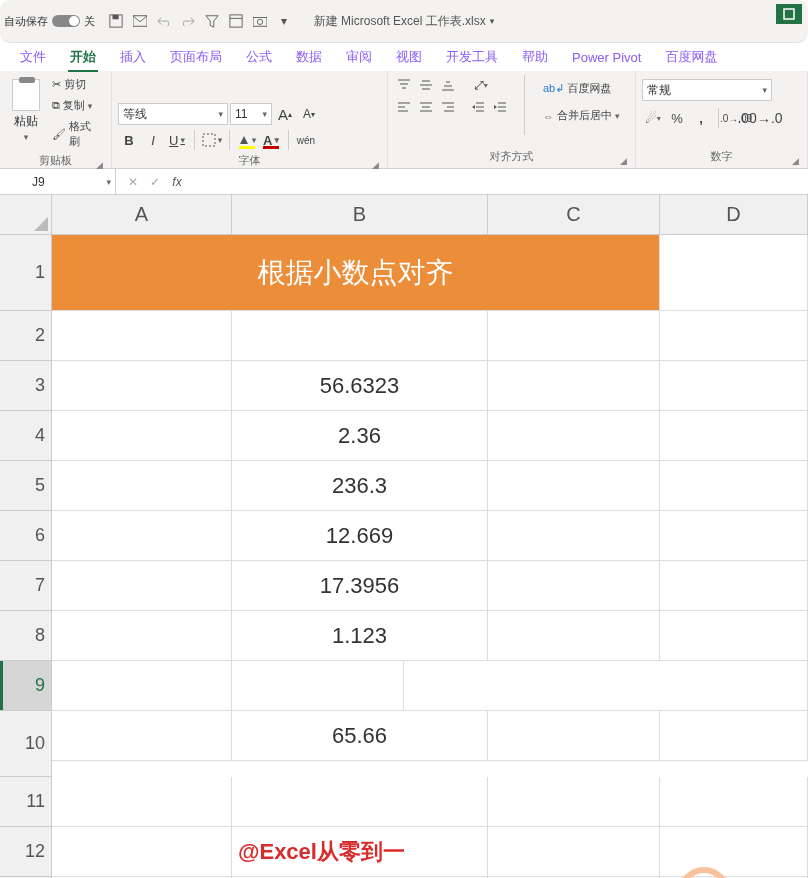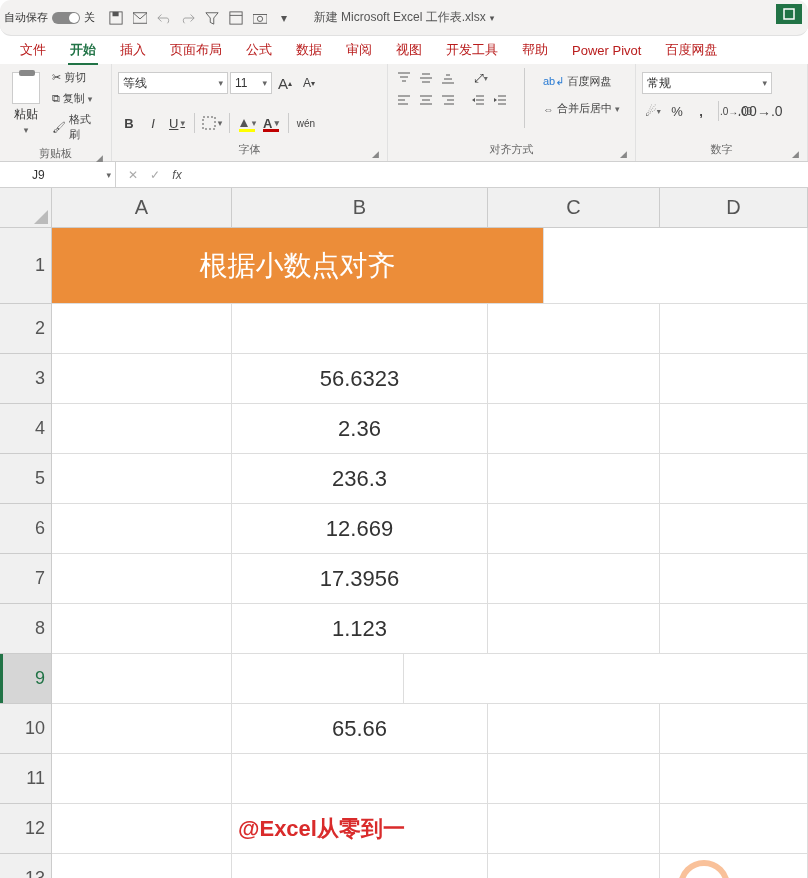--- a/index.html
+++ b/index.html
@@ -9,21 +9,21 @@
     background: #fff;
     width: 808px;
     height: 878px;
     overflow: hidden;
     color: #333;
     position: relative;
   }
 
   
   .titlebar {
-    height: 36px;
+    height: 43px;
     background: #f3f2f1;
     display: flex;
     align-items: center;
     gap: 4px;
     padding: 0 4px;
     position: relative;
     border-bottom: 1px solid #e1e1e1;
     border-radius: 11px;
   }
   .autosave {
@@ -55,21 +55,21 @@
     display: flex; align-items: center; justify-content: center;
   }
   .win-max svg { stroke: #fff; }
 
   
   .tabs-row {
     height: 28px; background: #fff; display: flex; align-items: center;
     padding: 0 8px; gap: 0;
   }
   .tab {
-    padding: 6px 12px; font-size: 13px; color: #b91c1c; cursor: pointer;
+    padding: 6px 12px; font-size: 13px; color: #8b5cf6; cursor: pointer;
   }
   .tab.active {
     color: #217346; font-weight: 600; position: relative;
   }
   .tab.active::after {
     content: ""; position: absolute; left: 10px; right: 10px; bottom: 0;
     height: 2px; background: #217346;
   }
 
   
@@ -174,21 +174,21 @@
   .row-h.sel::after{ content:""; position:absolute; left:0; top:0; bottom:0; width:3px; background:#217346; }
   .cell{
     border-right:1px solid #ddd; border-bottom:1px solid #ddd; display:flex; align-items:center;
     font-size:22px; padding:0 6px;
   }
   .r1{ height:76px; }
 
   .banner{
     background:#EC8D39; color:#fff; font-size:28px; display:flex; align-items:center; justify-content:center;
     border-right:1px solid #ddd; border-bottom:1px solid #ddd;
-    width:492px;
+    width:608px;
   }
   .col-A-c{ width:180px; }
   .col-B-c{ width:256px; justify-content:center; }
   .col-C-c{ width:172px; }
   .col-D-c{ flex:1; }
 
   .watermark{ color:#d92b2b; font-weight:700; font-size:22px; }
 
   .cursor-ring{
     position:absolute; width:52px; height:52px; border:6px solid #f9c19a;
@@ -300,21 +300,21 @@
         <div class="r-btn">
             <span>🖌</span>
             <span>格式刷</span>
           </div>
       </div>
     </div>
     <div class="r-group-label"><span>剪贴板</span><span class="launcher">◢</span></div>
   </div>
 
   <div class="r-group" style="width:276px;">
-    <div class="r-group-body" style="flex-direction:column; gap:18px; padding-top:4px;">
+    <div class="r-group-body" style="flex-direction:column; gap:4px; padding-top:4px;margin-top:24px;">
       <div class="fmt-row">
         <div class="font-box">
             <span>等线</span>
             <span class="dd">▾</span>
           </div>
         <div class="size-box">
             <span>11</span>
             <span class="dd">▾</span>
           </div>
         <div class="fmt-btn" style="font-size:15px;">A<sup style="font-size:8px;">▴</sup></div>
@@ -531,21 +531,21 @@
         <div class="cell col-C-c" style="height: 50px;"></div>
         <div class="cell col-D-c" style="height: 50px;"></div>
       </div>
       <div class="row">
         <div class="row-h sel" style="height: 50px;">9</div>
         <div class="cell col-A-c" style="height: 50px;"></div>
         <div class="cell col-C-c" style="height: 50px;"></div>
         <div class="cell col-D-c" style="height: 50px;"></div>
       </div>
       <div class="row">
-        <div class="row-h " style="height: 50px;">10</div>
+        <div class="row-h " style="height: 66px;">10</div>
         <div class="cell col-A-c" style="height: 50px;"></div>
         <div class="cell col-B-c" style="height: 50px;">65.66</div>
         <div class="cell col-C-c" style="height: 50px;"></div>
         <div class="cell col-D-c" style="height: 50px;"></div>
       </div>
       <div class="row">
         <div class="row-h " style="height: 50px;">11</div>
         <div class="cell col-A-c" style="height: 50px;"></div>
         <div class="cell col-B-c" style="height: 50px;"></div>
         <div class="cell col-C-c" style="height: 50px;"></div>

